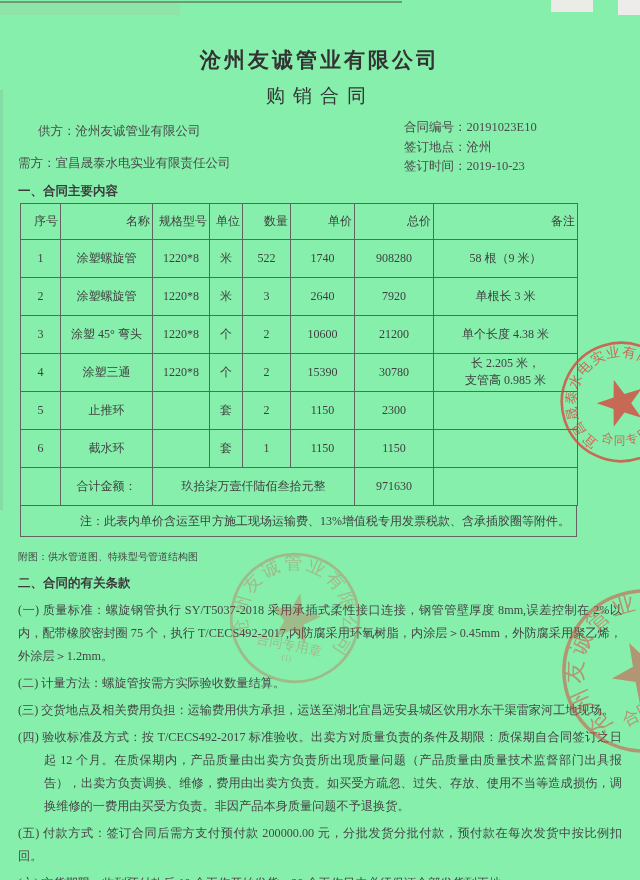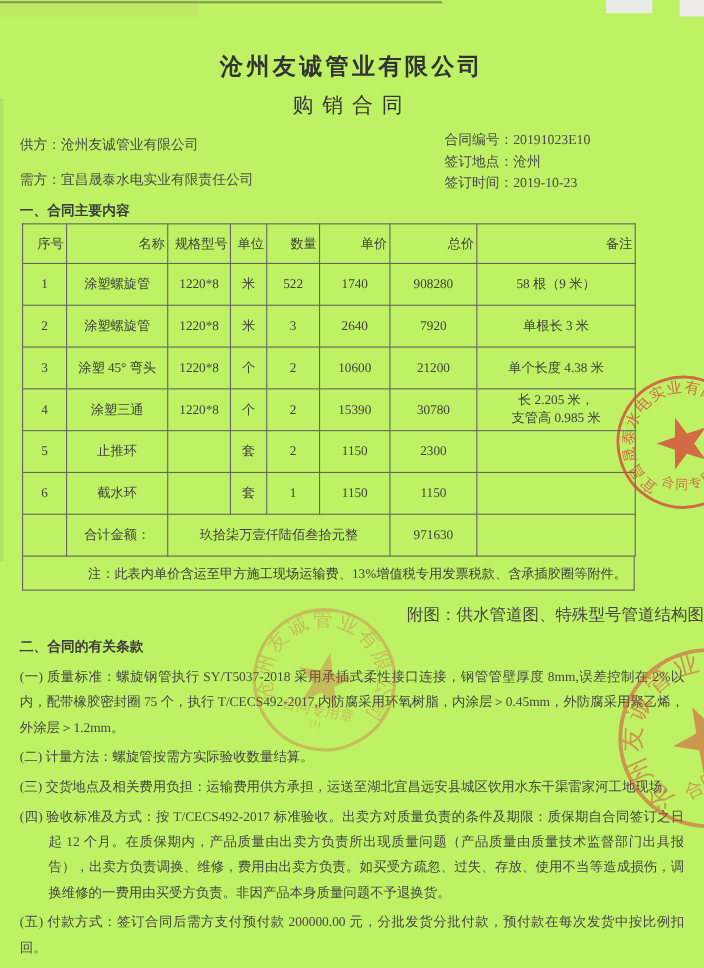--- a/index.html
+++ b/index.html
@@ -1,45 +1,45 @@
 <!DOCTYPE html>
 <html><head>
 <meta charset="utf-8">
 <title>购销合同</title>
 <style>
   html,body{margin:0;padding:0;background:#e9e9e7;}
   .page{
     position:relative;width:640px;height:880px;margin:0 auto;
-    background:#bef264;overflow:hidden;
+    background:#86efac;overflow:hidden;
     font-family:"Liberation Serif","DejaVu Serif",serif;
     color:#454545;
   }
   
   .scan-line-top{position:absolute;left:0;top:1px;width:402px;height:2px;background:#4a4a4a;opacity:.5;}
   .scan-smudge-tl{position:absolute;left:0;top:3px;width:180px;height:12px;background:rgba(226,140,140,.10);}
   .scan-box-a{position:absolute;left:551px;top:0;width:42px;height:12px;background:#ebebe8;}
   .scan-box-b{position:absolute;left:618px;top:0;width:22px;height:15px;background:#edecea;}
   .scan-edge-left{position:absolute;left:0;top:90px;width:3px;height:420px;background:rgba(120,120,120,.15);}
 
   
   .company-title{margin:0;padding-top:46px;text-align:center;font-size:21px;font-weight:600;letter-spacing:3px;color:#333;}
   .doc-title{margin:9px 0 0;text-align:center;font-size:19px;font-weight:400;letter-spacing:8px;color:#363636;}
   .info{display:flex;justify-content:space-between;margin:9px 18px 0 18px;font-size:12.5px;color:#4a4a4a;}
-  .info-left .line1{margin-top:5px;}
+  .info-left .line1{margin-top:5px;margin-left:20px;}
   .info-left .line2{margin-top:15px;}
   .info-right{width:218px;line-height:19.5px;}
 
   
   .sec-heading{margin:6px 0 3px 18px;font-size:12.5px;font-weight:600;color:#3c3c3c;}
   table.goods{margin-left:20px;width:557px;border-collapse:collapse;table-layout:fixed;font-size:12px;color:#3f3f3f;}
   table.goods th,table.goods td{border:1px solid #636363;text-align:center;font-weight:400;padding:1px 2px;white-space:pre-line;overflow:hidden;}
   table.goods th{height:33px;text-align:right;}
   table.goods td{height:35px;}
   .note-box{box-sizing:border-box;width:557px;margin-left:20px;border:1px solid #636363;border-top:none;padding:7px 6px 6px;font-size:12px;color:#414141;text-align:right;}
-  .attachment{margin:13px 0 0 18px;font-size:15px;color:#454545;text-align:right;}
+  .attachment{margin:13px 0 0 18px;font-size:10px;color:#454545;}
 
   
   .sec2-heading{margin:11px 0 0 18px;font-size:12.5px;font-weight:700;color:#3c3c3c;}
   .clauses{margin:7px 18px 0 18px;font-size:12.2px;line-height:23px;color:#464646;text-align:justify;}
   .clauses p{margin:0 0 4px;}
   .clauses p.hang{padding-left:26px;text-indent:-26px;}
 
   
   .stamp{position:absolute;color:#d8453e;}
   .stamp text{fill:#d8453e;font-family:"Liberation Serif","DejaVu Serif",serif;}

